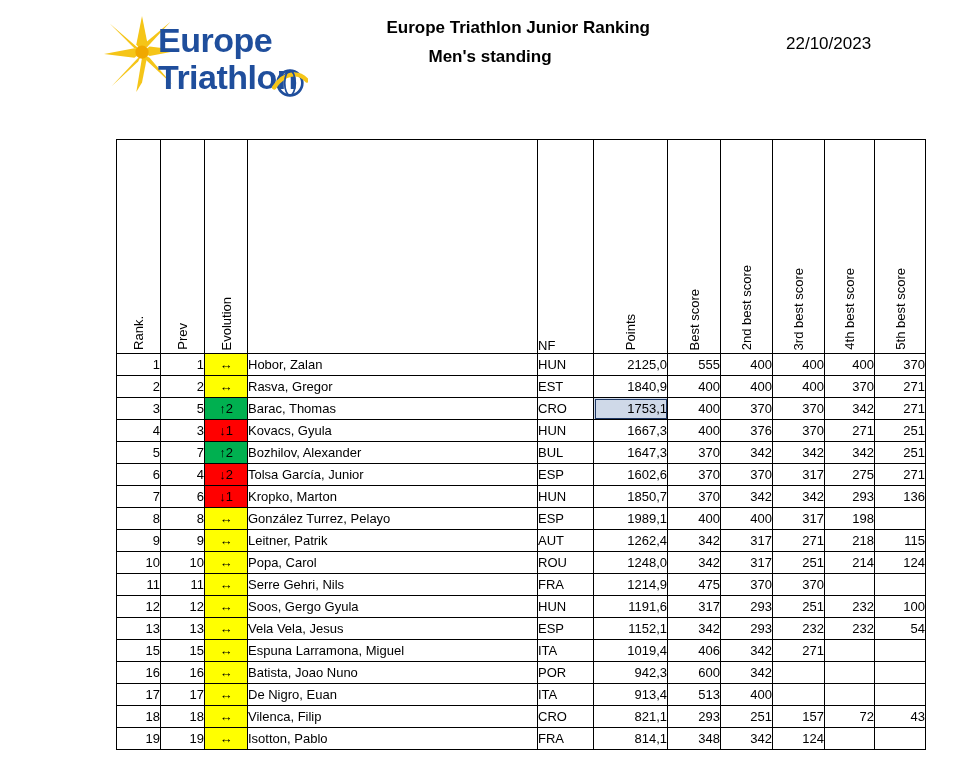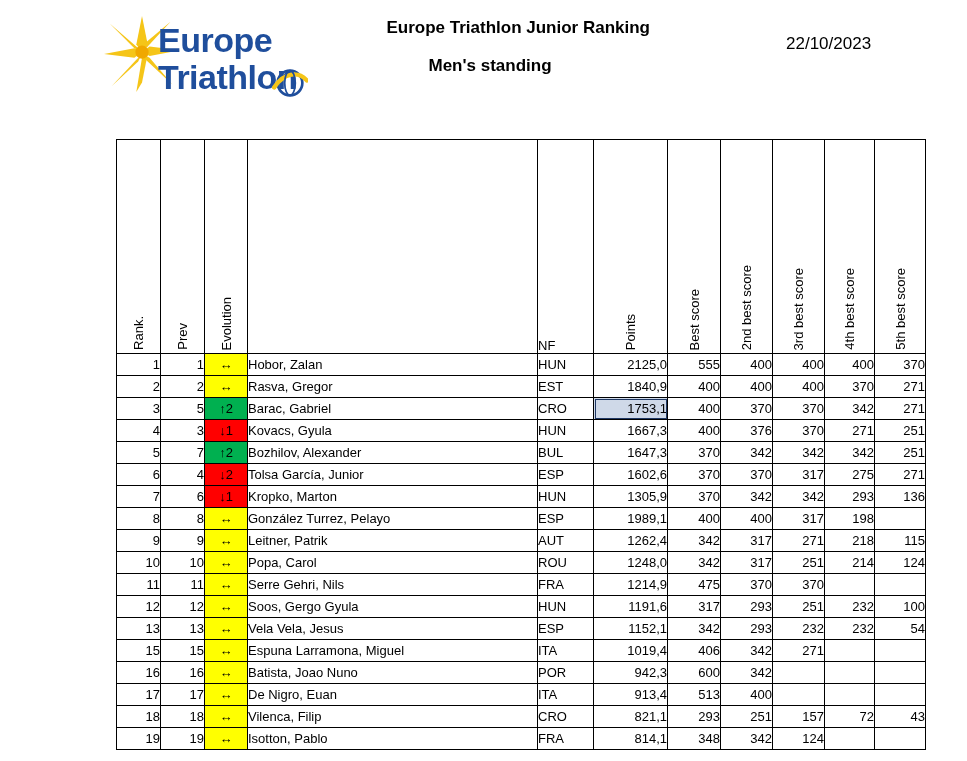--- a/index.html
+++ b/index.html
@@ -70,21 +70,21 @@
   .title-line1 {
     font-size: 17px;
     font-weight: bold;
     line-height: 24px;
     text-align: right;
   }
   .title-line2 {
     font-size: 17px;
     font-weight: bold;
     line-height: 24px;
-    margin-top: 14px;
+    margin-top: 5px;
     text-align: center;
   }
   .doc-date {
     position: absolute;
     left: 786px;
     top: 34px;
     font-size: 17px;
     font-weight: normal;
   }
 
@@ -298,21 +298,21 @@
             <td class="num">400</td>
             <td class="num">400</td>
             <td class="num">400</td>
             <td class="num">370</td>
             <td class="num">271</td>
           </tr>
           <tr>
             <td class="num">3</td>
             <td class="num">5</td>
             <td class="evo up">↑2</td>
-            <td class="text">Barac, Gabriel</td>
+            <td class="text">Barac, Thomas</td>
             <td class="text">CRO</td>
             <td class="num selected">1753,1</td>
             <td class="num">400</td>
             <td class="num">370</td>
             <td class="num">370</td>
             <td class="num">342</td>
             <td class="num">271</td>
           </tr>
           <tr>
             <td class="num">4</td>
@@ -352,21 +352,21 @@
             <td class="num">317</td>
             <td class="num">275</td>
             <td class="num">271</td>
           </tr>
           <tr>
             <td class="num">7</td>
             <td class="num">6</td>
             <td class="evo down">↓1</td>
             <td class="text">Kropko, Marton</td>
             <td class="text">HUN</td>
-            <td class="num">1305,9</td>
+            <td class="num">1850,7</td>
             <td class="num">370</td>
             <td class="num">342</td>
             <td class="num">342</td>
             <td class="num">293</td>
             <td class="num">136</td>
           </tr>
           <tr>
             <td class="num">8</td>
             <td class="num">8</td>
             <td class="evo">↔</td>

